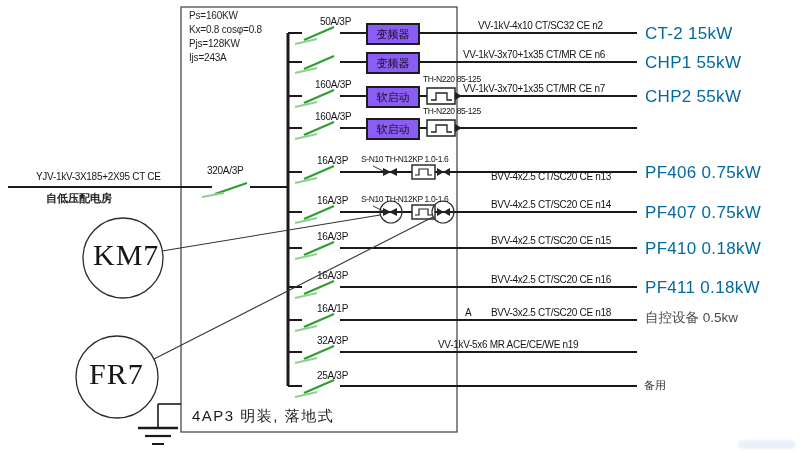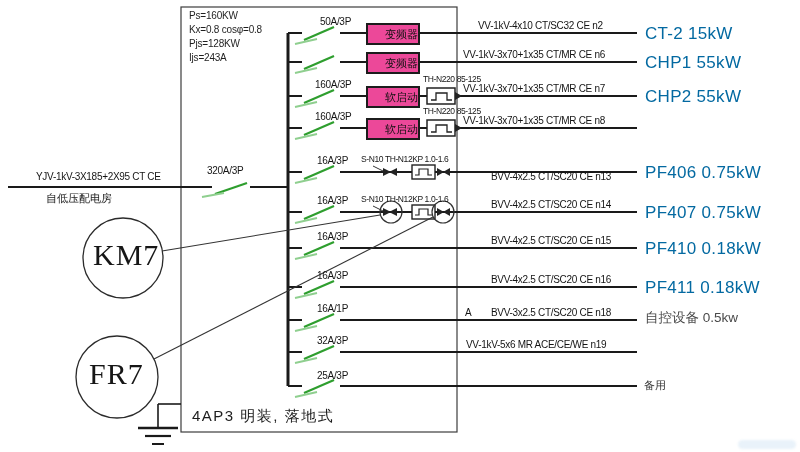--- a/index.html
+++ b/index.html
@@ -8,23 +8,23 @@
   svg.overlay{position:absolute;left:0;top:0;z-index:1;}
   .txt{position:absolute;white-space:nowrap;z-index:2;line-height:1.05;}
   .lbl{font-size:10px;letter-spacing:-0.3px;color:#151515;}
   .lbl-sm{font-size:8.5px;letter-spacing:-0.4px;color:#151515;}
   .params{font-size:10px;letter-spacing:-0.2px;}
   .params div{margin-bottom:3.5px;}
   .cable{font-size:10px;letter-spacing:-0.3px;color:#141414;}
   .load{font-size:17px;letter-spacing:0.3px;color:#0369a1;}
   .load-sm{font-size:13.5px;letter-spacing:0px;color:#4a4a4a;}
   .load-cn{font-size:11px;color:#333;}
-  .cn{font-size:11px;color:#222;}
-  .devbox{position:absolute;width:50px;height:18px;border:2px solid #1c1c1c;background:#ec4899;
-          text-align:right;font-size:11px;line-height:18px;z-index:2;color:#111;}
+  .cn{font-size:11px;color:#222;font-weight:bold;}
+  .devbox{position:absolute;width:50px;height:18px;border:2px solid #1c1c1c;background:#8b5cf6;
+          text-align:center;font-size:11px;line-height:18px;z-index:2;color:#111;}
   .callout-text{position:absolute;z-index:3;font-family:"Liberation Serif",serif;
                 font-size:30px;color:#161616;letter-spacing:1px;}
   .panel-id{font-size:15px;letter-spacing:1.5px;color:#1d1d1d;}
   .artifact{position:absolute;left:738px;top:440px;width:58px;height:9px;border-radius:5px;
             background:#cfe3f4;opacity:.45;filter:blur(1px);z-index:0;}
 </style>
 </head>
 <body>
 
 <div id="stage">
@@ -171,28 +171,27 @@
   <div class="devbox" style="left:366px;top:118px;">软启动</div>
 
   <div class="txt lbl-sm" style="left:423px;top:75px;">TH-N220 85-125</div>
   <div class="txt lbl-sm" style="left:423px;top:107px;">TH-N220 85-125</div>
   <div class="txt lbl-sm" style="left:361px;top:155px;">S-N10 TH-N12KP 1.0-1.6</div>
   <div class="txt lbl-sm" style="left:361px;top:195px;">S-N10 TH-N12KP 1.0-1.6</div>
 
   <div class="txt cable" style="left:478px;top:21px;">VV-1kV-4x10 CT/SC32 CE  n2</div>
   <div class="txt cable" style="left:463px;top:50px;">VV-1kV-3x70+1x35 CT/MR CE  n6</div>
   <div class="txt cable" style="left:463px;top:84px;">VV-1kV-3x70+1x35 CT/MR CE  n7</div>
-  <div class="txt cable" style="left:463px;top:116px;">VV-1kV-3x70+1x35 CT/MR CE  n8</div>
   <div class="txt cable" style="left:491px;top:172px;">BVV-4x2.5 CT/SC20 CE  n13</div>
   <div class="txt cable" style="left:491px;top:200px;">BVV-4x2.5 CT/SC20 CE  n14</div>
   <div class="txt cable" style="left:491px;top:236px;">BVV-4x2.5 CT/SC20 CE  n15</div>
   <div class="txt cable" style="left:491px;top:275px;">BVV-4x2.5 CT/SC20 CE  n16</div>
   <div class="txt cable" style="left:465px;top:308px;">A</div>
   <div class="txt cable" style="left:491px;top:308px;">BVV-3x2.5 CT/SC20 CE  n18</div>
-  <div class="txt cable" style="left:466px;top:340px;">VV-1kV-5x6 MR ACE/CE/WE  n19</div>
+  <div class="txt cable" style="left:438px;top:340px;">VV-1kV-5x6 MR ACE/CE/WE  n19</div>
 
   <div class="txt load" style="left:645px;top:25px;">CT-2 15kW</div>
   <div class="txt load" style="left:645px;top:54px;">CHP1 55kW</div>
   <div class="txt load" style="left:645px;top:88px;">CHP2 55kW</div>
   <div class="txt load" style="left:645px;top:164px;">PF406 0.75kW</div>
   <div class="txt load" style="left:645px;top:204px;">PF407 0.75kW</div>
   <div class="txt load" style="left:645px;top:240px;">PF410 0.18kW</div>
   <div class="txt load" style="left:645px;top:279px;">PF411 0.18kW</div>
   <div class="txt load-sm" style="left:645px;top:311px;">自控设备 0.5kw</div>
   <div class="txt load-cn" style="left:644px;top:380px;">备用</div>

